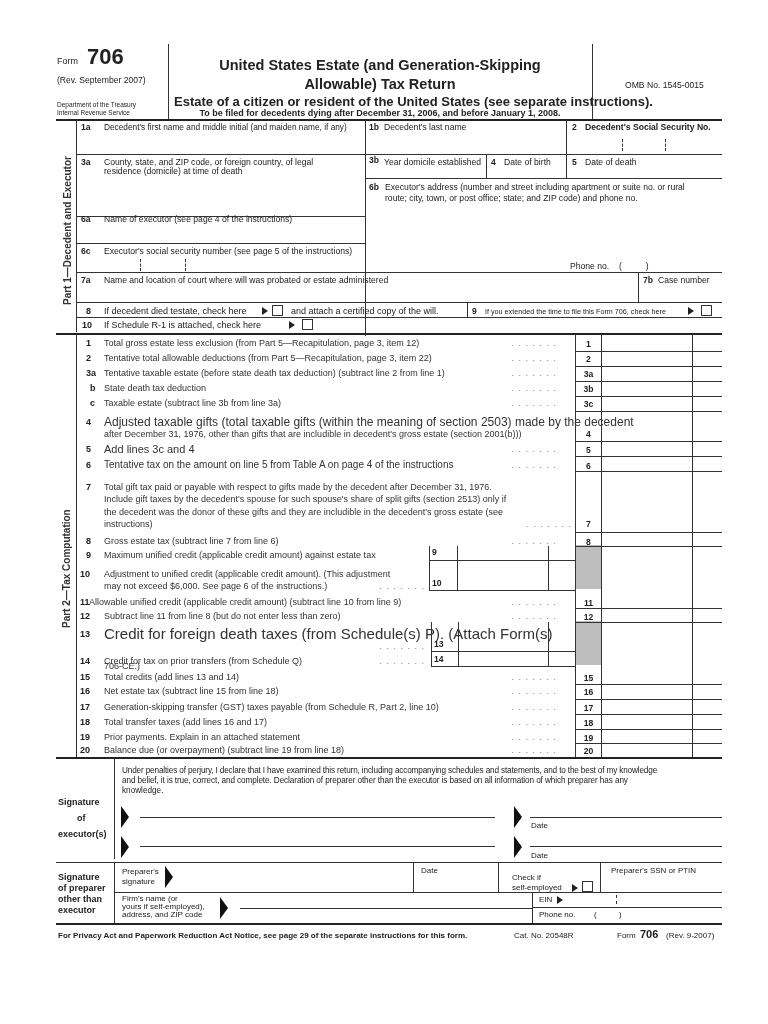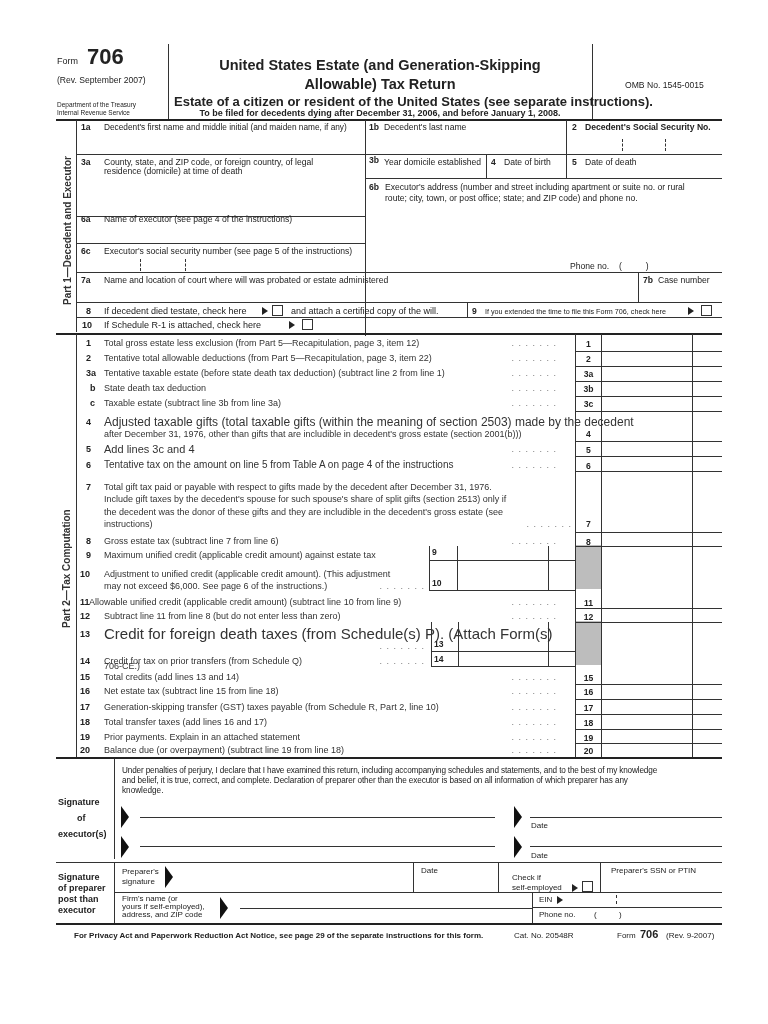--- a/index.html
+++ b/index.html
@@ -317,21 +317,21 @@
 <div class="arrow" style="left:514px;top:836px"></div>
 <div class="hl" style="left:530px;top:846px;width:192px"></div>
 <div class="fld" style="left:530px;top:831px;width:192px;height:15px"></div>
 <span class="t" style="left:531px;top:851px;font-size:8px">Date</span>
 
 <div class="hl" style="left:56px;top:862px;width:666px"></div>
 
 <div class="vl" style="left:114px;top:862px;height:62px"></div>
 <span class="t n" style="left:58px;top:872px;font-size:9px">Signature</span>
 <span class="t n" style="left:58px;top:883px;font-size:9px">of preparer</span>
-<span class="t n" style="left:58px;top:894px;font-size:9px">post than</span>
+<span class="t n" style="left:58px;top:894px;font-size:9px">other than</span>
 <span class="t n" style="left:58px;top:905px;font-size:9px">executor</span>
 
 <span class="t" style="left:122px;top:867px;font-size:8px">Preparer's</span>
 <span class="t" style="left:122px;top:877px;font-size:8px">signature</span>
 <div class="arrow" style="left:165px;top:866px"></div>
 <div class="fld" style="left:176px;top:863px;width:236px;height:28px"></div>
 
 <div class="vl" style="left:413px;top:862px;height:30px"></div>
 <span class="t" style="left:421px;top:866px;font-size:8px">Date</span>
 <div class="fld" style="left:414px;top:863px;width:84px;height:28px"></div>
@@ -355,17 +355,17 @@
 <span class="t" style="left:539px;top:895px;font-size:8px">EIN</span>
 <span class="sarrow abs" style="left:557px;top:896px"></span>
 <div class="dashv" style="left:616px;top:895px;height:9px"></div>
 <div class="fld" style="left:575px;top:893px;width:147px;height:14px"></div>
 <div class="hl" style="left:532px;top:907px;width:190px"></div>
 <span class="t" style="left:539px;top:910px;font-size:8px">Phone no.</span>
 <span class="t" style="left:594px;top:910px;font-size:8px;white-space:pre">(          )</span>
 <div class="fld" style="left:600px;top:908px;width:122px;height:15px"></div>
 <div class="hl2" style="left:56px;top:923px;width:666px"></div>
 
-<span class="t n" style="left:74px;top:931px;font-size:8px">For Privacy Act and Paperwork Reduction Act Notice, see page 29 of the separate instructions for this form.</span>
+<span class="t n" style="left:58px;top:931px;font-size:8px">For Privacy Act and Paperwork Reduction Act Notice, see page 29 of the separate instructions for this form.</span>
 <span class="t" style="left:514px;top:931px;font-size:8px">Cat. No. 20548R</span>
 <span class="t" style="left:617px;top:931px;font-size:8px">Form</span>
 <span class="t n" style="left:640px;top:928px;font-size:11px;line-height:13px">706</span>
 <span class="t" style="left:666px;top:931px;font-size:8px">(Rev. 9-2007)</span>
 
 </body></html>

